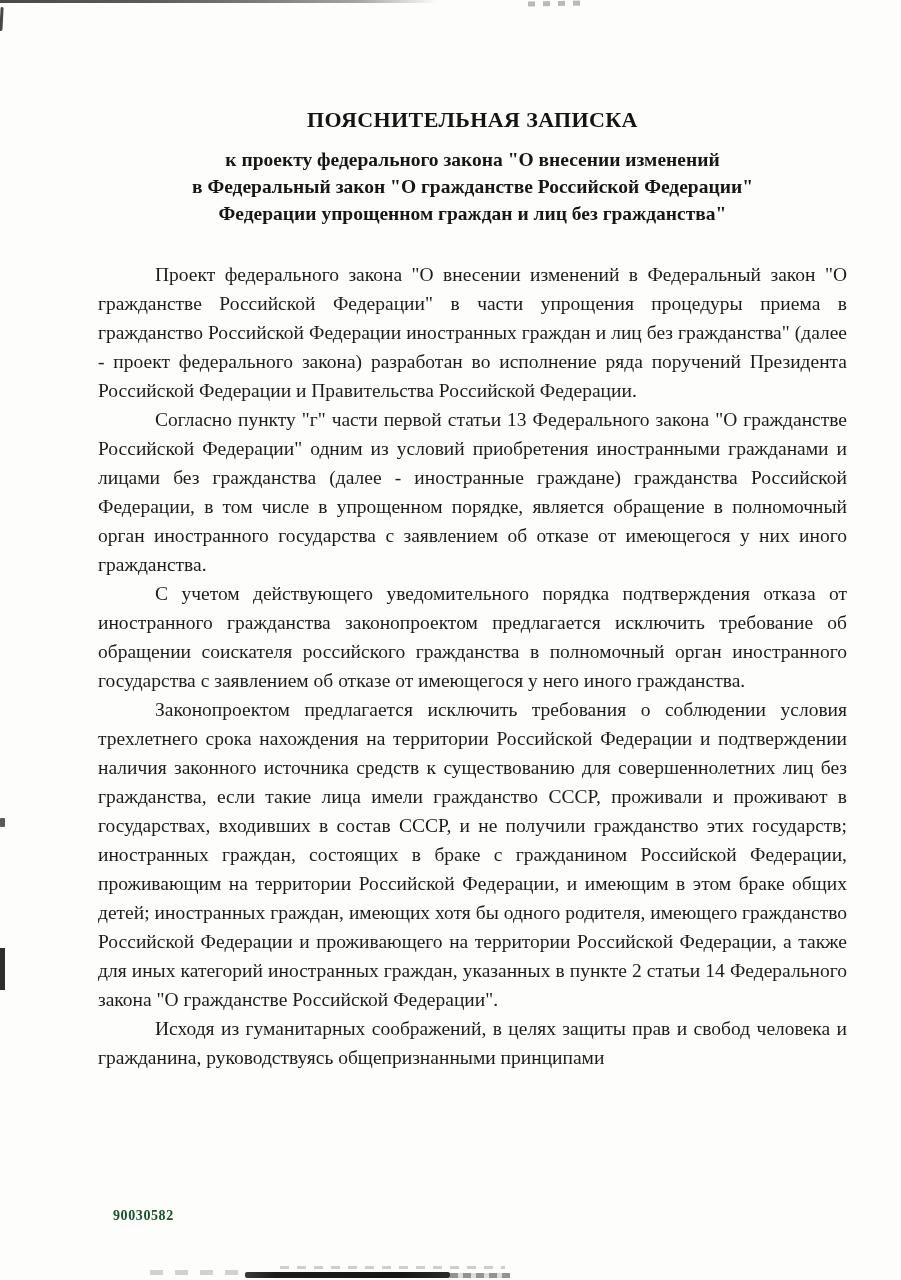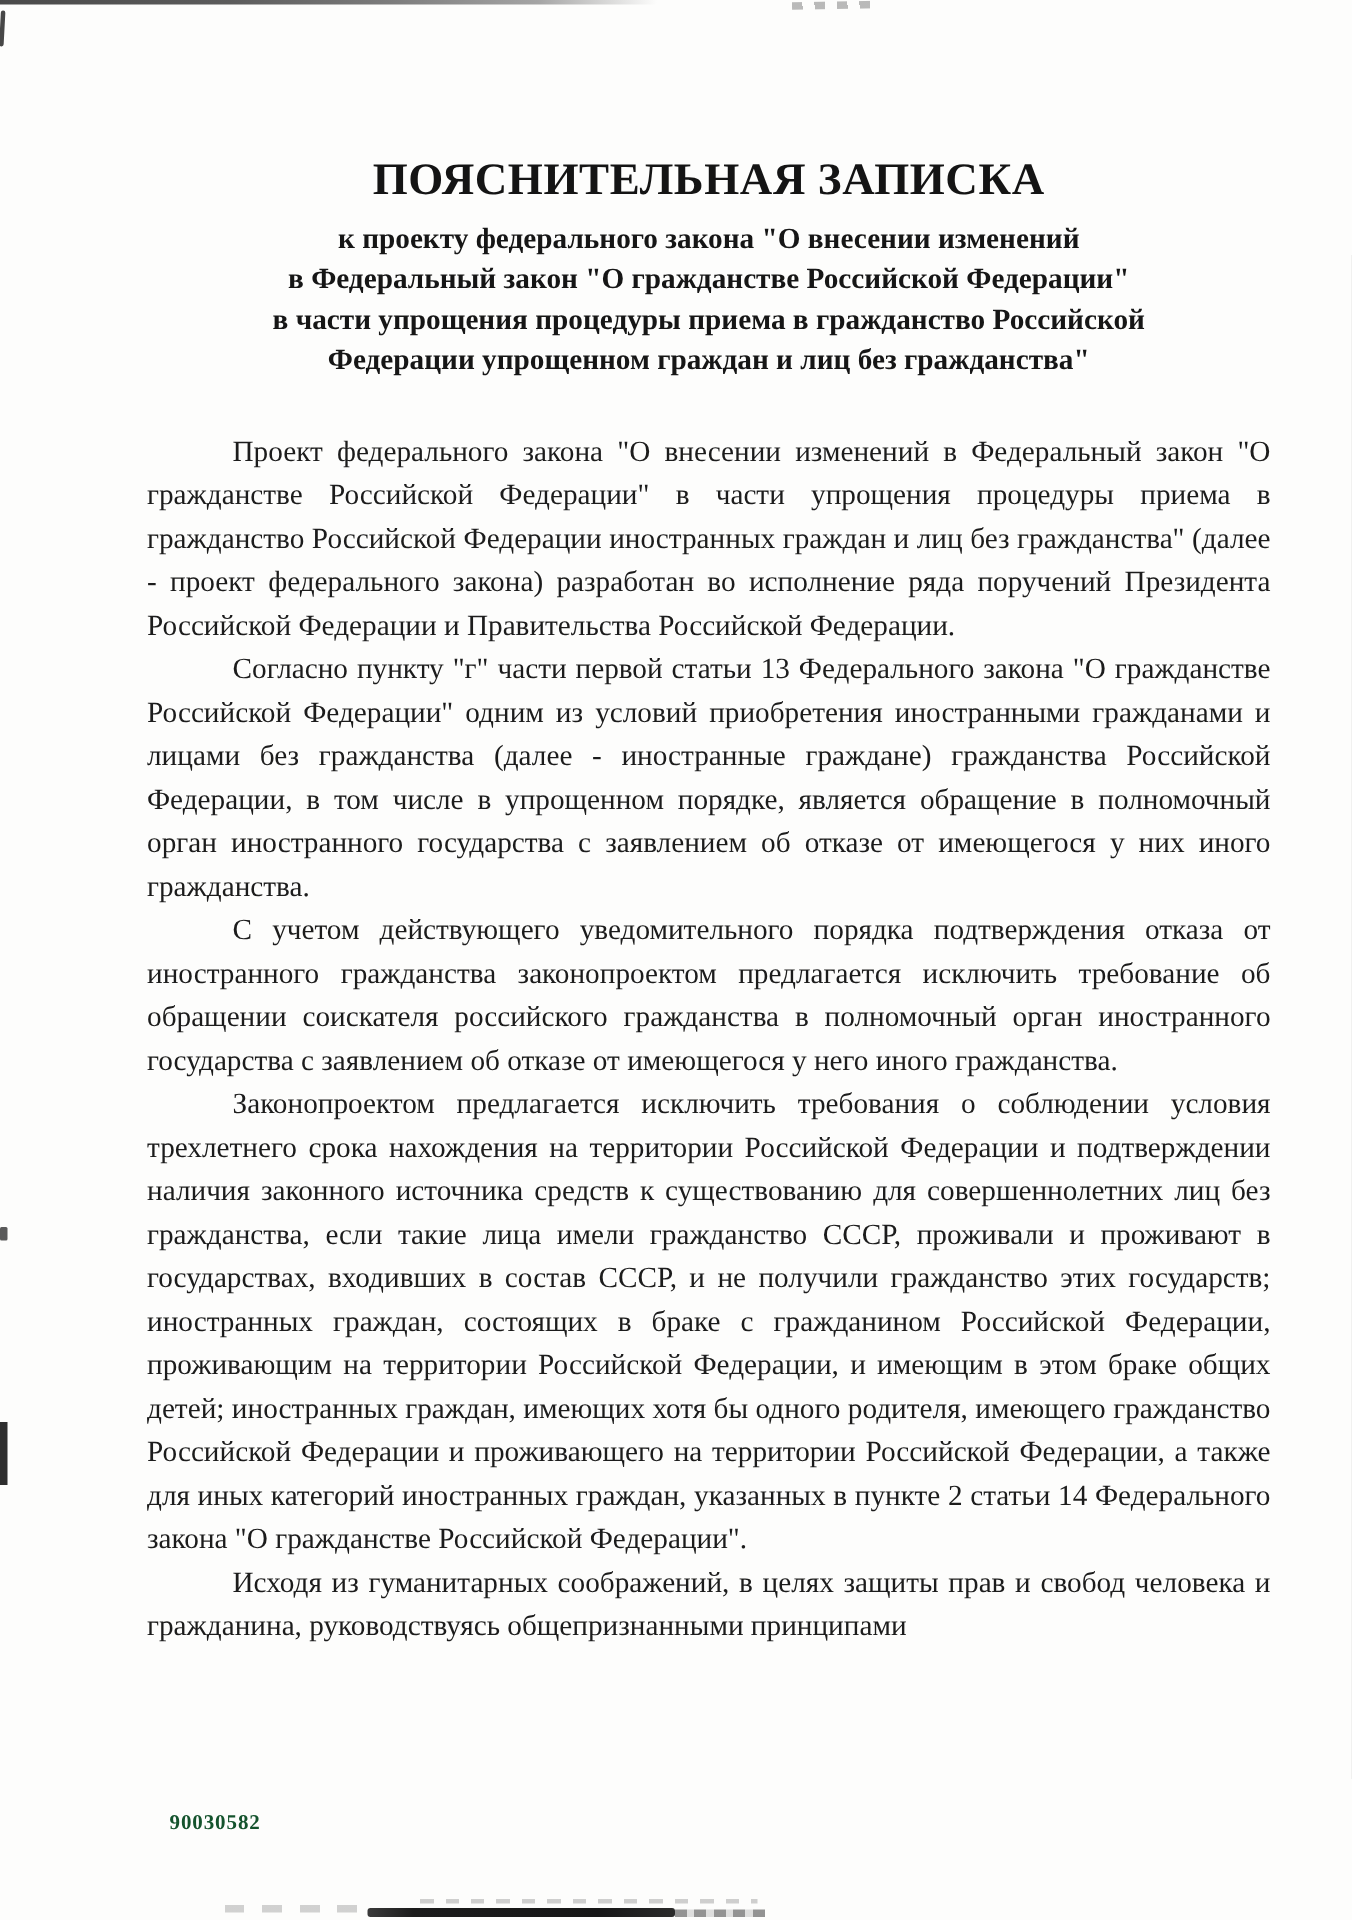--- a/index.html
+++ b/index.html
@@ -19,21 +19,21 @@
   }
   .content {
     position: absolute;
     top: 108px;
     left: 98px;
     width: 749px;
   }
   .title {
     margin: 0 0 14px 0;
     text-align: center;
-    font-size: 30px;
+    font-size: 22px;
     line-height: 24px;
     font-weight: bold;
     letter-spacing: 0.4px;
     color: #141414;
   }
   .subtitle {
     text-align: center;
     font-weight: bold;
     font-size: 19.5px;
     line-height: 27px;
@@ -117,21 +117,20 @@
   <div class="art art-bottom-dots"></div>
   <div class="art art-bottom-bar"></div>
   <div class="art art-bottom-dashes"></div>
 
   <div class="content">
     <h1 class="title">ПОЯСНИТЕЛЬНАЯ ЗАПИСКА</h1>
 
     <div class="subtitle">
       <div>к проекту федерального закона "О внесении изменений</div>
       <div>в Федеральный закон "О гражданстве Российской Федерации"</div>
-      <div>в части упрощения процедуры приема в гражданство Российской</div>
       <div>Федерации упрощенном граждан и лиц без гражданства"</div>
     </div>
 
     <div class="body-text">
       <p>Проект федерального закона "О внесении изменений в Федеральный закон "О гражданстве Российской Федерации" в части упрощения процедуры приема в гражданство Российской Федерации иностранных граждан и лиц без гражданства" (далее - проект федерального закона) разработан во исполнение ряда поручений Президента Российской Федерации и Правительства Российской Федерации.</p>
       <p>Согласно пункту "г" части первой статьи 13 Федерального закона "О гражданстве Российской Федерации" одним из условий приобретения иностранными гражданами и лицами без гражданства (далее - иностранные граждане) гражданства Российской Федерации, в том числе в упрощенном порядке, является обращение в полномочный орган иностранного государства с заявлением об отказе от имеющегося у них иного гражданства.</p>
       <p>С учетом действующего уведомительного порядка подтверждения отказа от иностранного гражданства законопроектом предлагается исключить требование об обращении соискателя российского гражданства в полномочный орган иностранного государства с заявлением об отказе от имеющегося у него иного гражданства.</p>
       <p>Законопроектом предлагается исключить требования о соблюдении условия трехлетнего срока нахождения на территории Российской Федерации и подтверждении наличия законного источника средств к существованию для совершеннолетних лиц без гражданства, если такие лица имели гражданство СССР, проживали и проживают в государствах, входивших в состав СССР, и не получили гражданство этих государств; иностранных граждан, состоящих в браке с гражданином Российской Федерации, проживающим на территории Российской Федерации, и имеющим в этом браке общих детей; иностранных граждан, имеющих хотя бы одного родителя, имеющего гражданство Российской Федерации и проживающего на территории Российской Федерации, а также для иных категорий иностранных граждан, указанных в пункте 2 статьи 14 Федерального закона "О гражданстве Российской Федерации".</p>
       <p>Исходя из гуманитарных соображений, в целях защиты прав и свобод человека и гражданина, руководствуясь общепризнанными принципами</p>
     </div>

